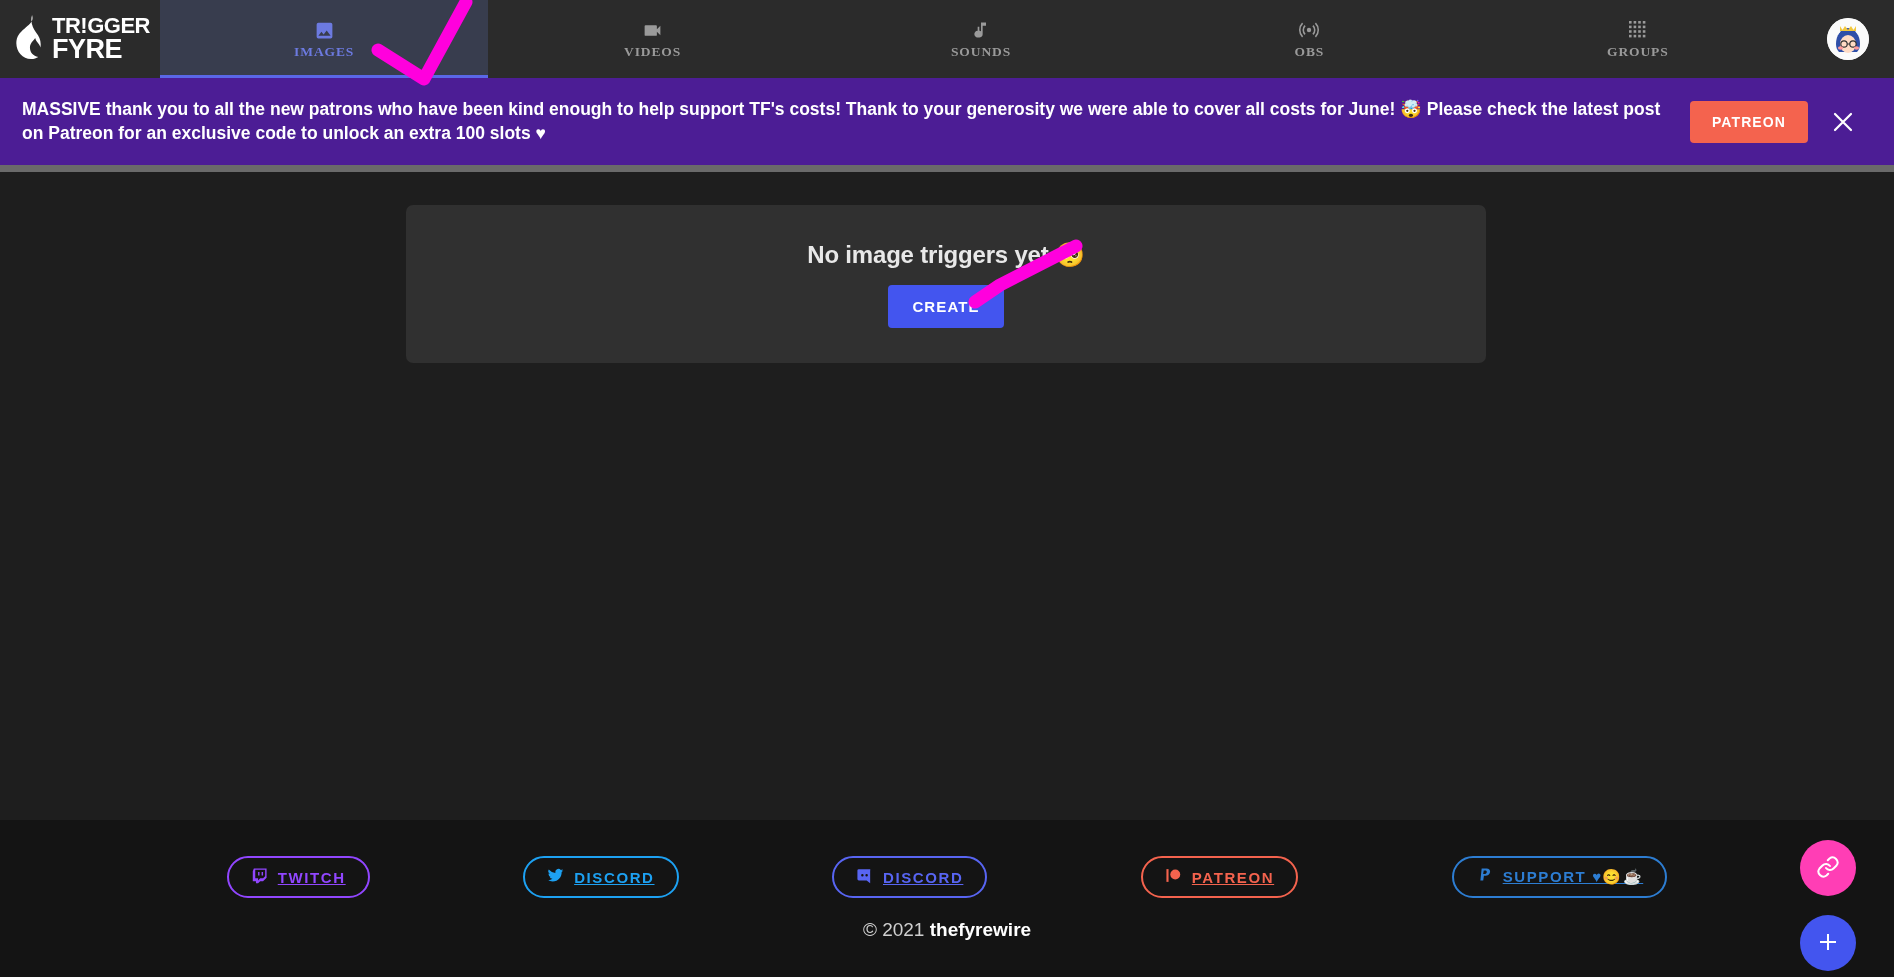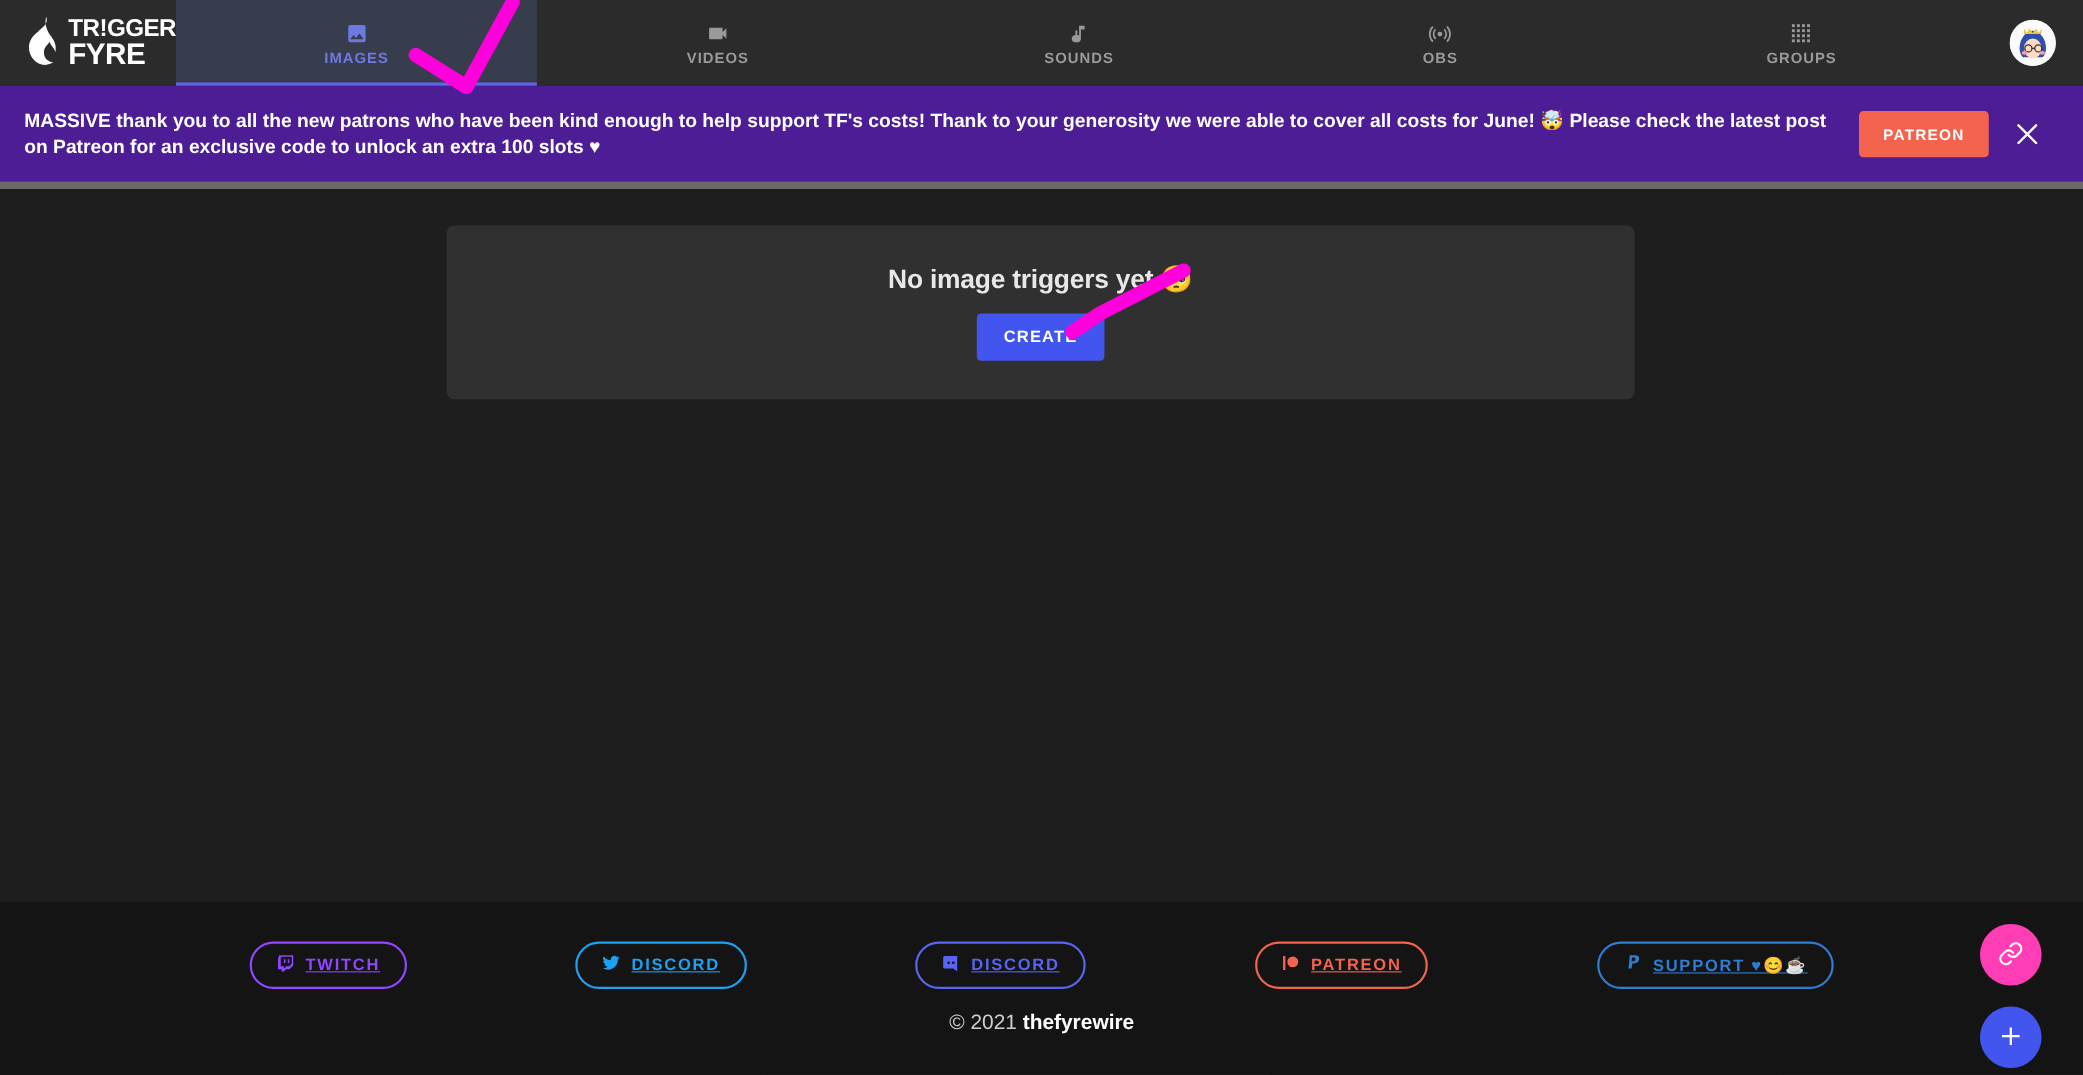--- a/index.html
+++ b/index.html
@@ -15,38 +15,38 @@
   .topbar {
     position: absolute; top: 0; left: 0; width: 1894px; height: 78px;
     background: #2b2b2b;
     display: flex; align-items: stretch;
   }
   .logo {
     width: 160px; height: 78px;
     display: flex; align-items: center; gap: 4px;
     padding-left: 14px;
     background: #2b2b2b;
-    justify-content: flex-end;
   }
   .flame-icon { width: 34px; height: 44px; flex: none; }
   .logo-text {
     color: #fff; font-weight: bold; line-height: 0.92;
     letter-spacing: -0.5px;
   }
   .logo-text .l1 { font-size: 22px; display: block; }
   .logo-text .l2 { font-size: 27px; display: block; }
 
   .tabs { display: flex; flex: 1; align-items: stretch; }
   .tab {
     flex: 1; display: flex; flex-direction: column;
     align-items: center; justify-content: center; gap: 3px;
     color: #9a9a9a; font-size: 13.5px; font-weight: bold;
     letter-spacing: 0.9px; cursor: pointer;
     border-bottom: 3px solid transparent;
     padding-top: 4px;
+    font-family: Liberation Serif, serif;
   }
   .tab .ic { height: 22px; display: flex; align-items: center; }
   .tab.active {
     background: #383d4e; color: #6c7ae0;
     border-bottom-color: #5a67e8;
   }
   .tab.active svg { fill: #6c7ae0; }
   .tab svg { fill: #9a9a9a; }
 
   .avatar-wrap {

